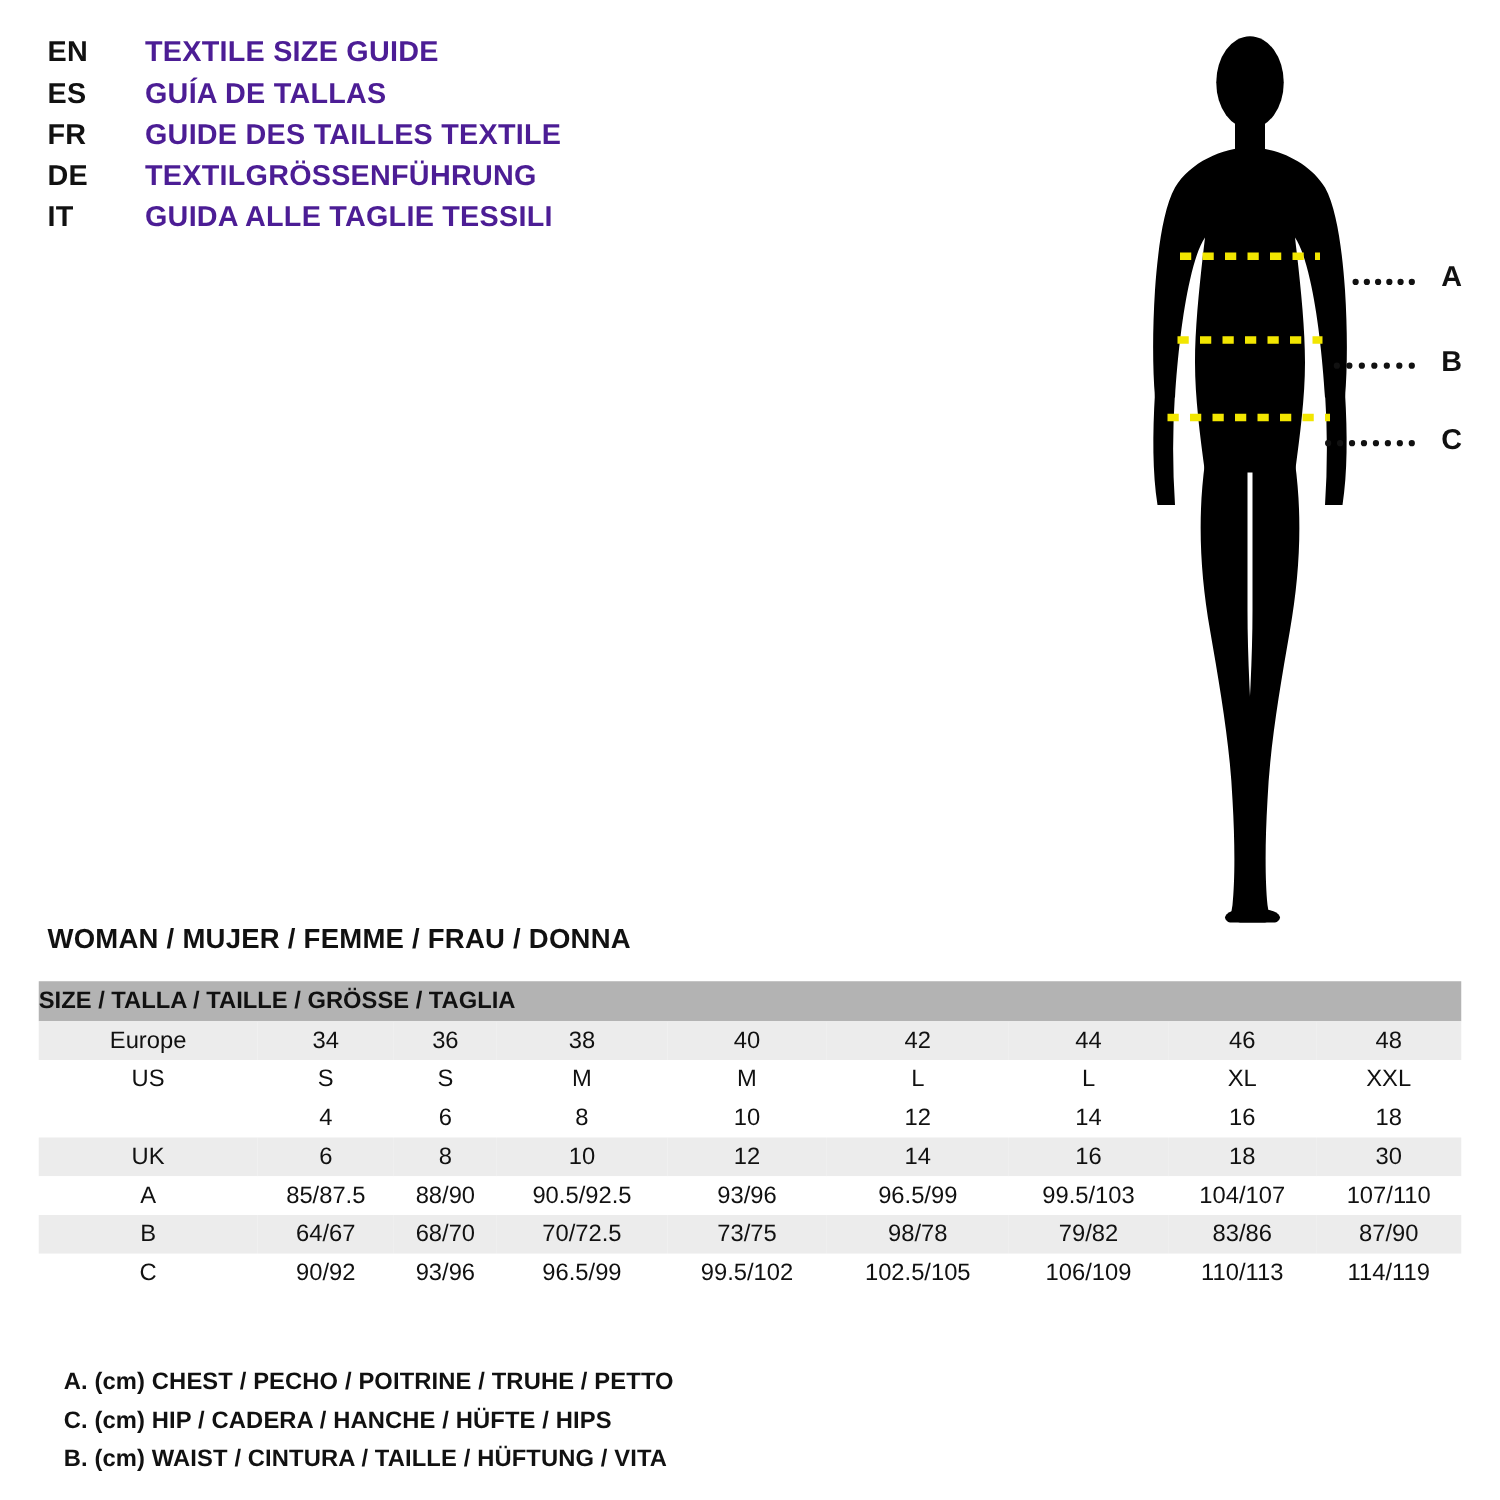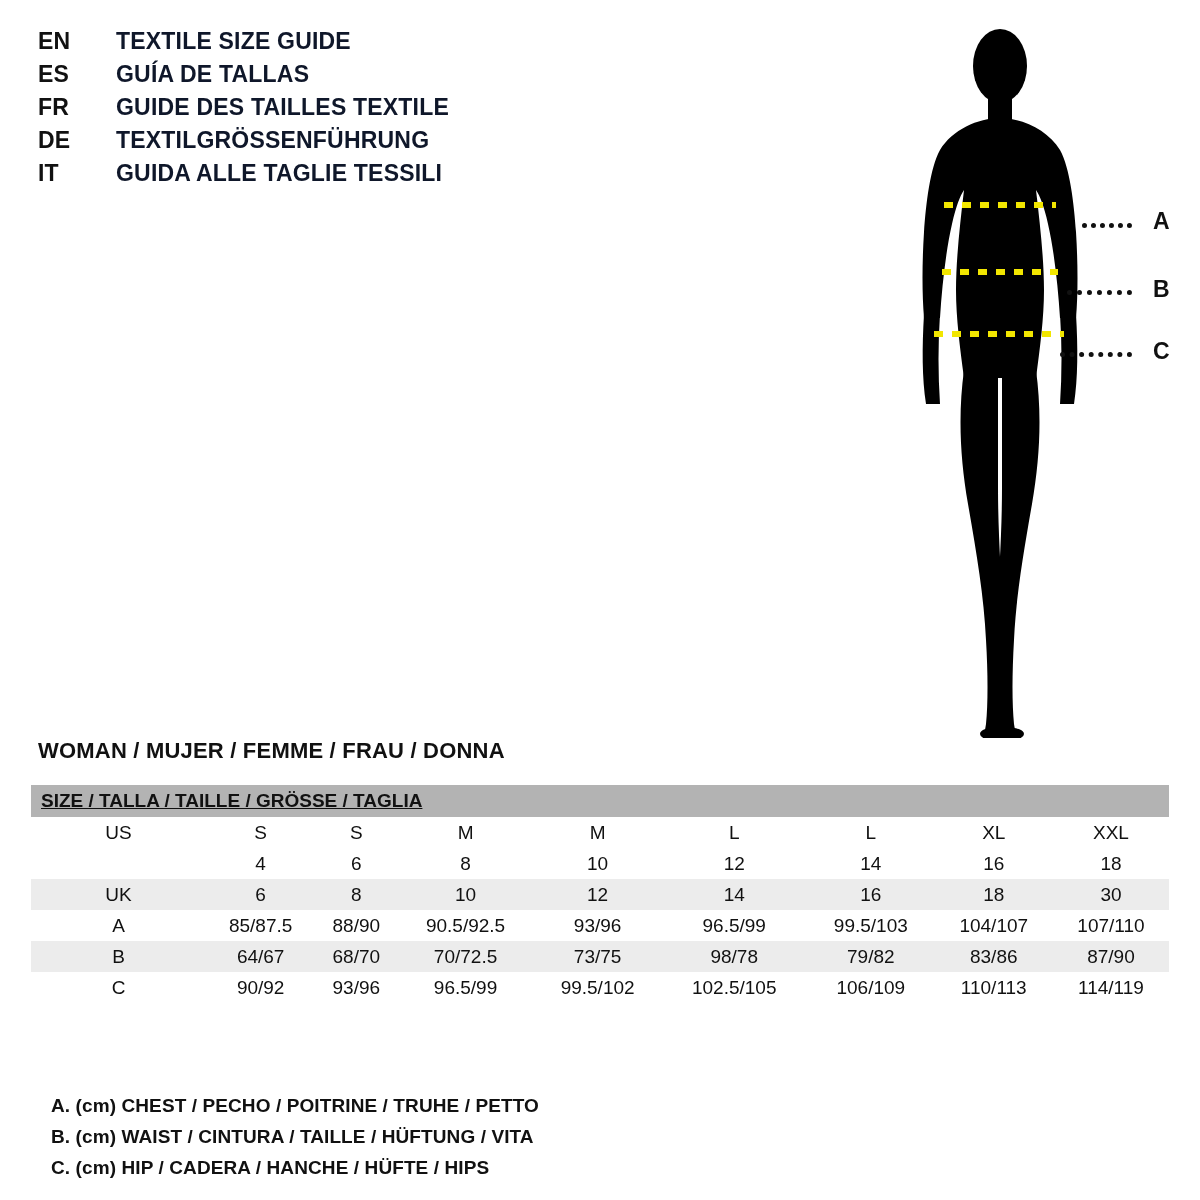--- a/index.html
+++ b/index.html
@@ -38,21 +38,21 @@
     flex: 0 0 78px;
     font-size: 23px;
     font-weight: bold;
     letter-spacing: 0.2px;
     color: #111;
   }
   .lang-text {
     font-size: 23px;
     font-weight: bold;
     letter-spacing: 0.2px;
-    color: #0f172a;
+    color: #4c1d95;
     white-space: nowrap;
   }
 
   
   .figure-wrap {
     position: absolute;
     top: 18px;
     left: 860px;
     width: 320px;
     height: 720px;
@@ -102,25 +102,23 @@
   table.size-table td {
     padding: 0;
     height: 31px;
     font-weight: normal;
     text-align: center;
     vertical-align: middle;
   }
   table.size-table th.header-cell {
     background: #b3b3b3;
     text-align: left;
-    padding-left: 10px;
     font-weight: bold;
     font-size: 19px;
     height: 32px;
-    text-decoration: underline;
   }
   td.row-label {
     text-align: left;
     padding-left: 10px;
     width: 175px;
   }
   tr.band-light td { background: #ececec; }
   tr.band-white td { background: #ffffff; }
 
   
@@ -248,20 +246,31 @@
 
   <div class="section-title">WOMAN / MUJER / FEMME / FRAU / DONNA</div>
 
   <table class="size-table">
     <thead>
       <tr>
         <th class="header-cell" colspan="9">SIZE / TALLA / TAILLE / GRÖSSE / TAGLIA</th>
       </tr>
     </thead>
     <tbody>
+      <tr class="band-light">
+        <td class="row-label">Europe</td>
+        <td>34</td>
+        <td>36</td>
+        <td>38</td>
+        <td>40</td>
+        <td>42</td>
+        <td>44</td>
+        <td>46</td>
+        <td>48</td>
+      </tr>
       <tr class="band-white">
         <td class="row-label">US</td>
         <td>S</td>
         <td>S</td>
         <td>M</td>
         <td>M</td>
         <td>L</td>
         <td>L</td>
         <td>XL</td>
         <td>XXL</td>
@@ -319,17 +328,17 @@
         <td>102.5/105</td>
         <td>106/109</td>
         <td>110/113</td>
         <td>114/119</td>
       </tr>
     </tbody>
   </table>
 
   <div class="footnotes">
     <div class="footnote">A. (cm) CHEST / PECHO / POITRINE / TRUHE / PETTO</div>
+    <div class="footnote">C. (cm) HIP / CADERA / HANCHE / HÜFTE / HIPS</div>
     <div class="footnote">B. (cm) WAIST / CINTURA / TAILLE / HÜFTUNG / VITA</div>
-    <div class="footnote">C. (cm) HIP / CADERA / HANCHE / HÜFTE / HIPS</div>
   </div>
 
 </div>
 
 </body></html>

